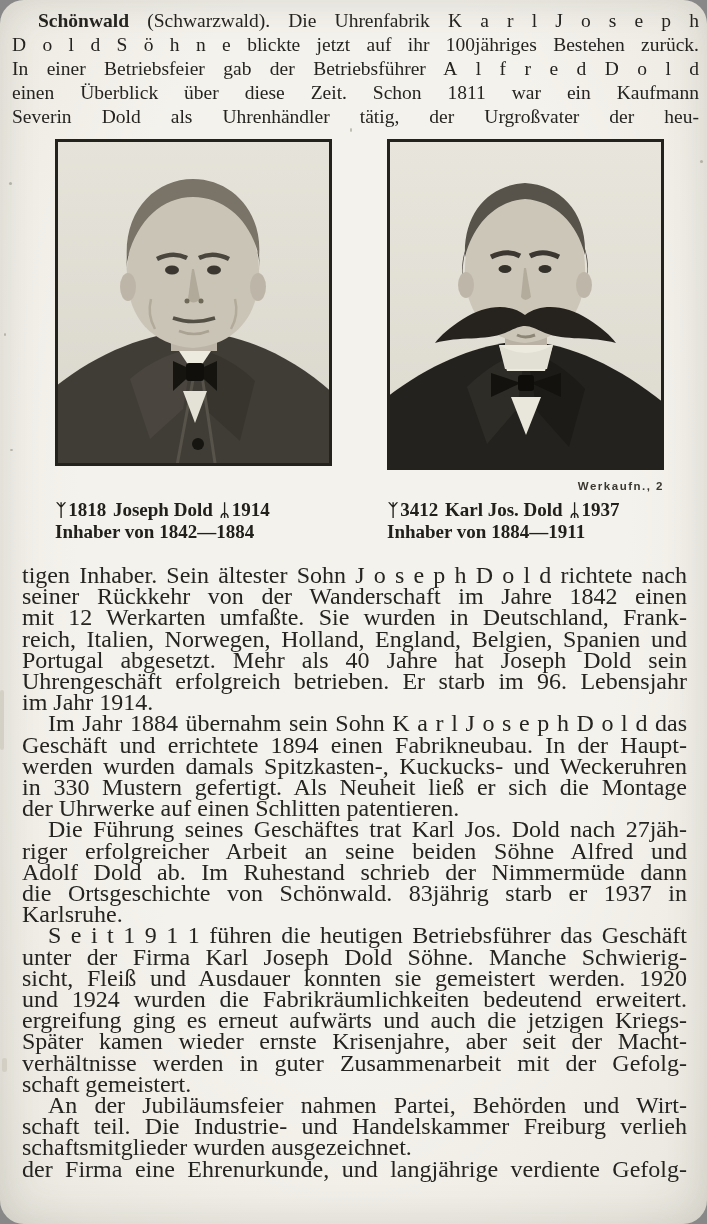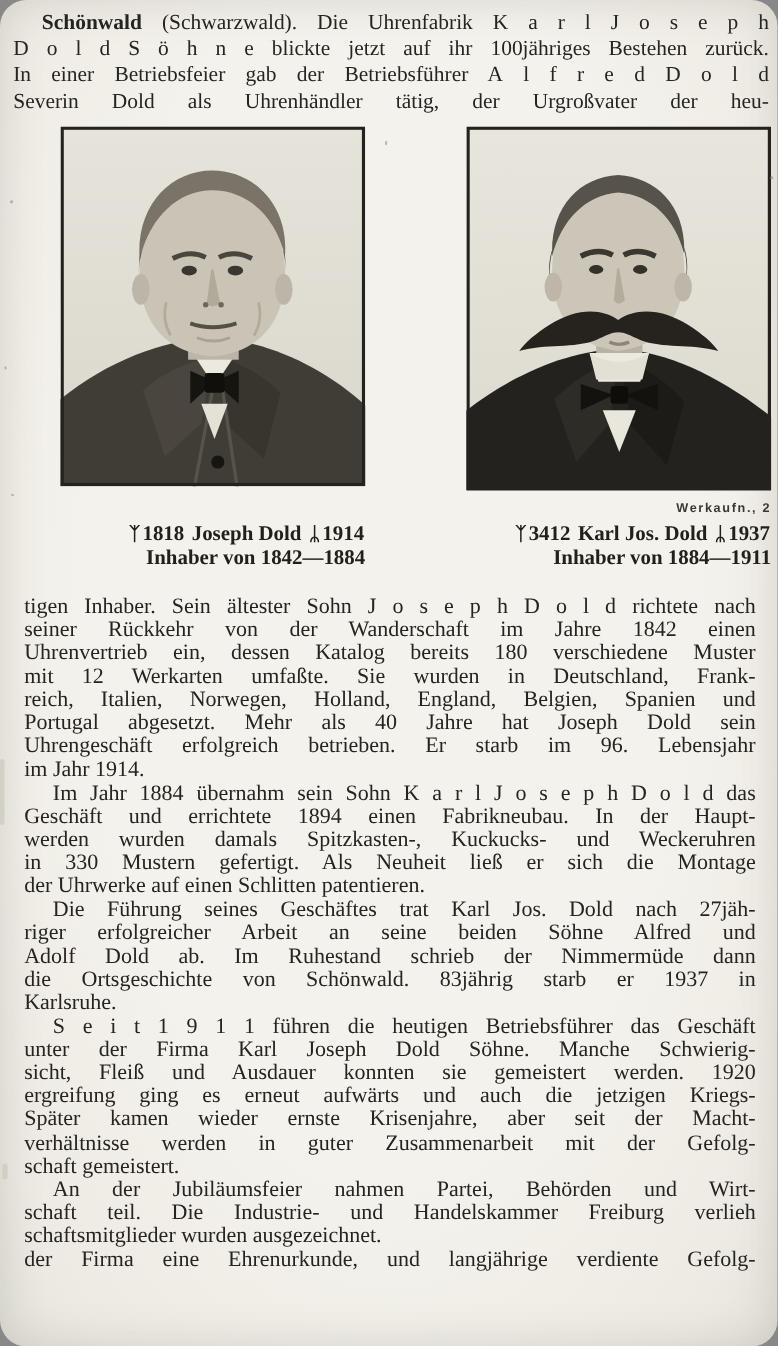--- a/index.html
+++ b/index.html
@@ -14,60 +14,61 @@
     box-shadow: inset 0 0 40px rgba(90,85,70,.18);
     border-radius: 24px;
   }
   
   .intro {
     padding:9px 8px 0 12px;
     font-size:19.5px; line-height:24px;
   }
   .body-text {
     margin:14px 20px 0 22px;
-    font-size:20px; line-height:21.2px;
+    font-size:24px; line-height:21.2px;
   }
   .line { text-align:justify; text-align-last:justify; }
   .line.last { text-align-last:left; }
   .line.indent { text-indent:26px; }
   .bold { font-weight:bold; }
   
   .figures { position:relative; height:412px; margin-top:10px; }
   .fig { position:absolute; top:0; width:277px; }
   .fig-left  { left:55px; }
-  .fig-right { left:387px;margin-left:37px; }
+  .fig-right { left:387px; }
   .photo { display:block; }
   .credit {
     position:absolute; top:341px; right:0;
     font-size:11.5px; letter-spacing:1.5px; color:#3a3831;
     font-family:"Liberation Sans","DejaVu Sans",sans-serif;
     font-weight:bold;
   }
   .caption {
     position:absolute; top:360px; width:100%;
-    text-align:right; font-weight:bold;
+    text-align:left; font-weight:bold;
     font-size:19px; line-height:21px; white-space:nowrap;
     color:#21201b;
   }
   .cap-l1 span { padding:0 1px; }
   .rune { font-family:"DejaVu Sans",sans-serif; font-size:17px; }
   
   .speck { position:absolute; border-radius:50%; background:#8d887c; opacity:.55; }
   .smudge { position:absolute; background:#c9c5b9; opacity:.6; border-radius:2px; }
 </style>
 </head>
 <body>
 
 <div class="page">
 
   <div class="intro">
     <div class="line indent"><span class="bold">Schönwald</span> <span>(Schwarzwald). Die Uhrenfabrik K&nbsp;a&nbsp;r&nbsp;l J&nbsp;o&nbsp;s&nbsp;e&nbsp;p&nbsp;h</span></div>
     <div>
         <div class="line">D&nbsp;o&nbsp;l&nbsp;d S&nbsp;ö&nbsp;h&nbsp;n&nbsp;e blickte jetzt auf ihr 100jähriges Bestehen zurück.</div>
         <div class="line">In einer Betriebsfeier gab der Betriebsführer A&nbsp;l&nbsp;f&nbsp;r&nbsp;e&nbsp;d D&nbsp;o&nbsp;l&nbsp;d</div>
+        <div class="line">einen Überblick über diese Zeit. Schon 1811 war ein Kaufmann</div>
         <div class="line">Severin Dold als Uhrenhändler tätig, der Urgroßvater der heu-</div>
       </div>
   </div>
 
   <div class="figures">
 
     <div class="fig fig-left">
       <svg class="photo" width="277" height="327" viewBox="0 0 277 327">
         <defs>
           <linearGradient id="bg1" x1="0" y1="0" x2="0" y2="1">
@@ -172,21 +173,20 @@
         <div class="cap-l1"><span class="rune">ᛉ</span><span>3412</span> <span>Karl Jos. Dold</span> <span class="rune">ᛦ</span><span>1937</span></div>
         <div class="cap-l2">Inhaber von 1884—1911</div>
       </div>
     </div>
   </div>
 
   <div class="body-text">
     <div>
         <div class="line">tigen Inhaber. Sein ältester Sohn J&nbsp;o&nbsp;s&nbsp;e&nbsp;p&nbsp;h D&nbsp;o&nbsp;l&nbsp;d richtete nach</div>
         <div class="line">seiner Rückkehr von der Wanderschaft im Jahre 1842 einen</div>
-        <div class="line">Uhrenvertrieb ein, dessen Katalog bereits 180 verschiedene Muster</div>
         <div class="line">mit 12 Werkarten umfaßte. Sie wurden in Deutschland, Frank-</div>
         <div class="line">reich, Italien, Norwegen, Holland, England, Belgien, Spanien und</div>
         <div class="line">Portugal abgesetzt. Mehr als 40 Jahre hat Joseph Dold sein</div>
         <div class="line">Uhrengeschäft erfolgreich betrieben. Er starb im 96. Lebensjahr</div>
         <div class="line last">im Jahr 1914.</div>
       </div>
     <div>
         <div class="line indent">Im Jahr 1884 übernahm sein Sohn K&nbsp;a&nbsp;r&nbsp;l J&nbsp;o&nbsp;s&nbsp;e&nbsp;p&nbsp;h D&nbsp;o&nbsp;l&nbsp;d das</div>
         <div class="line">Geschäft und errichtete 1894 einen Fabrikneubau. In der Haupt-</div>
         <div class="line">werden wurden damals Spitzkasten-, Kuckucks- und Weckeruhren</div>
@@ -197,20 +197,21 @@
         <div class="line indent">Die Führung seines Geschäftes trat Karl Jos. Dold nach 27jäh-</div>
         <div class="line">riger erfolgreicher Arbeit an seine beiden Söhne Alfred und</div>
         <div class="line">Adolf Dold ab. Im Ruhestand schrieb der Nimmermüde dann</div>
         <div class="line">die Ortsgeschichte von Schönwald. 83jährig starb er 1937 in</div>
         <div class="line last">Karlsruhe.</div>
       </div>
     <div>
         <div class="line indent">S&nbsp;e&nbsp;i&nbsp;t 1&nbsp;9&nbsp;1&nbsp;1 führen die heutigen Betriebsführer das Geschäft</div>
         <div class="line">unter der Firma Karl Joseph Dold Söhne. Manche Schwierig-</div>
         <div class="line">sicht, Fleiß und Ausdauer konnten sie gemeistert werden. 1920</div>
+        <div class="line">und 1924 wurden die Fabrikräumlichkeiten bedeutend erweitert.</div>
         <div class="line">ergreifung ging es erneut aufwärts und auch die jetzigen Kriegs-</div>
         <div class="line">Später kamen wieder ernste Krisenjahre, aber seit der Macht-</div>
         <div class="line">verhältnisse werden in guter Zusammenarbeit mit der Gefolg-</div>
         <div class="line last">schaft gemeistert.</div>
       </div>
     <div>
         <div class="line indent">An der Jubiläumsfeier nahmen Partei, Behörden und Wirt-</div>
         <div class="line">schaft teil. Die Industrie- und Handelskammer Freiburg verlieh</div>
         <div class="line last">schaftsmitglieder wurden ausgezeichnet.</div>
         <div class="line">der Firma eine Ehrenurkunde, und langjährige verdiente Gefolg-</div>

